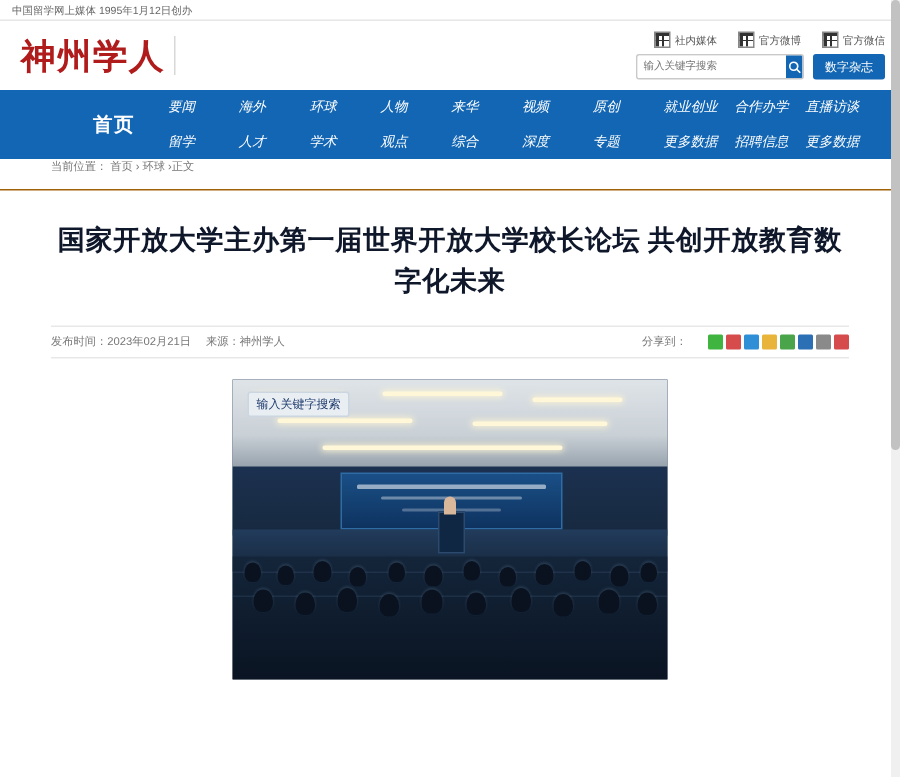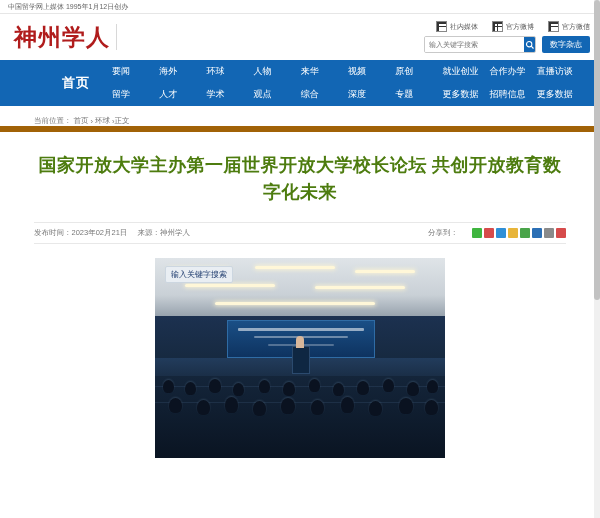--- a/index.html
+++ b/index.html
@@ -184,43 +184,44 @@
     padding-right: 20px;
     column-gap: 0;
   }
   .nav-item {
     color: #fff;
     font-size: 9px;
     text-align: left;
     padding-left: 4px;
     cursor: pointer;
     white-space: nowrap;
+    font-style: italic;
   }
 
   
   .crumb {
     height: 20px;
     display: flex;
-    align-items: flex-end;
+    align-items: flex-start;
     font-size: 7.5px;
     color: #777;
     padding-left: 34px;
-    border-bottom: 6px solid #a16207;
+    border-bottom: 1px solid #a16207;
   }
   .crumb a { color: #777; text-decoration: none; margin: 0 2px; }
 
   
   .article {
     padding: 0 34px;
   }
   .headline {
     font-family: "Liberation Serif", serif;
     font-size: 18px;
     font-weight: bold;
-    color: #4d7c0f;
+    color: #0f172a;
     text-align: center;
     line-height: 1.5;
     margin: 20px 0 16px 0;
     letter-spacing: .5px;
   }
   .meta {
     display: flex;
     align-items: center;
     font-size: 7.5px;
     color: #777;

